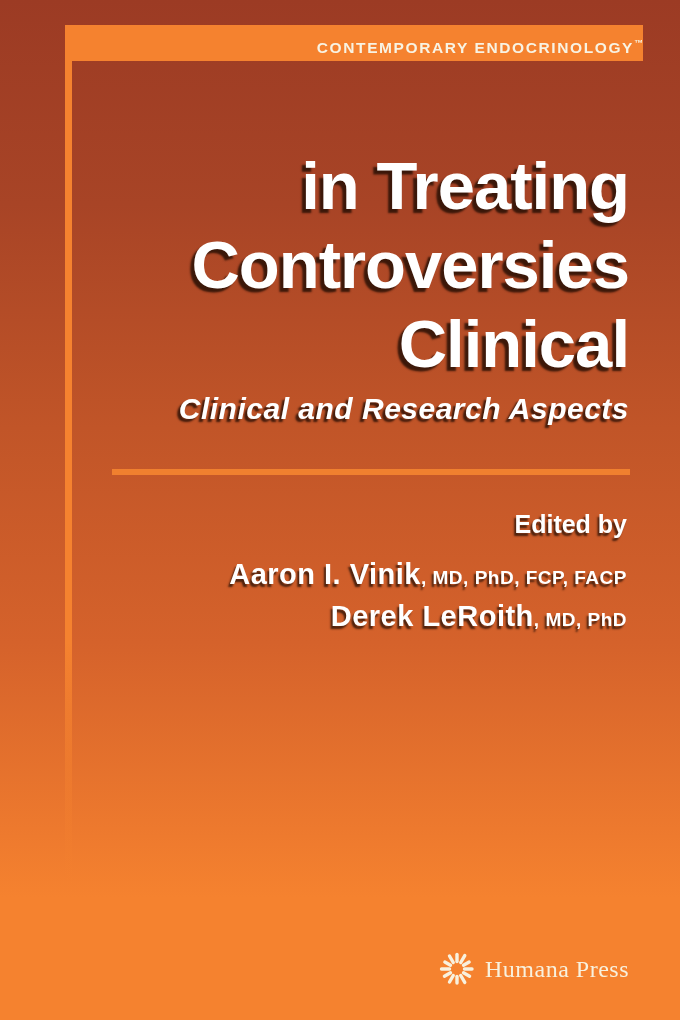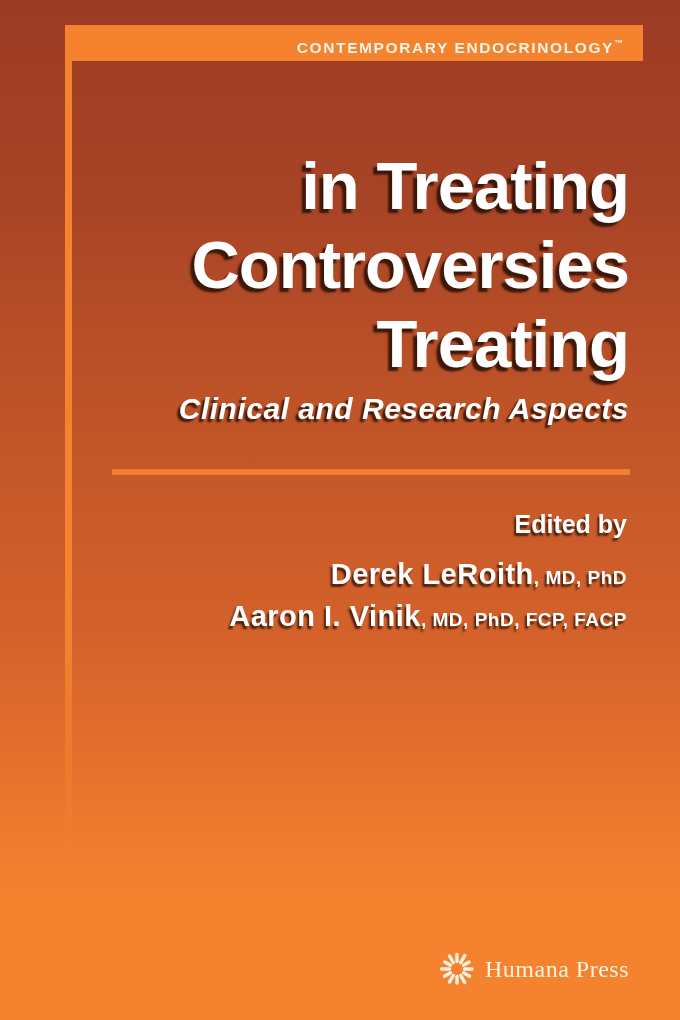--- a/index.html
+++ b/index.html
@@ -31,21 +31,20 @@
     top: 25px;
     width: 578px;
     height: 36px;
     background: #F5822F;
     color: #F8F3E3;
     font-size: 15.5px;
     font-weight: 700;
     letter-spacing: 1.6px;
     line-height: 36px;
     text-align: right;
-    padding-right: 20px;
     box-sizing: border-box;
     white-space: nowrap;
   }
   .series-banner .tm {
     font-size: 9px;
     vertical-align: 7px;
     letter-spacing: 0;
   }
   .vline {
     position: absolute;
@@ -150,35 +149,35 @@
 
   <div class="series-banner">
     <span>CONTEMPORARY ENDOCRINOLOGY</span><span class="tm">™</span>
   </div>
 
   <div class="vline"></div>
 
   <div class="title">
     <div>in Treating</div>
     <div>Controversies</div>
-    <div>Treating</div>
+    <div>Clinical</div>
   </div>
 
   <div class="subtitle">Clinical and Research Aspects</div>
 
   <div class="separator"></div>
 
   <div class="edited-by">Edited by</div>
 
   <div class="editors">
     <div class="editor-row">
-      <span class="editor-name">Derek LeRoith</span><span class="editor-credentials">, MD, PhD</span>
+      <span class="editor-name">Aaron I. Vinik</span><span class="editor-credentials">, MD, PhD, FCP, FACP</span>
     </div>
     <div class="editor-row">
-      <span class="editor-name">Aaron I. Vinik</span><span class="editor-credentials">, MD, PhD, FCP, FACP</span>
+      <span class="editor-name">Derek LeRoith</span><span class="editor-credentials">, MD, PhD</span>
     </div>
   </div>
 
   <div class="publisher">
     <svg class="starburst" viewBox="-19 -19 38 38" xmlns="http://www.w3.org/2000/svg">
       <g stroke="#F8F1DE" stroke-width="3.4" stroke-linecap="round">
         <line x1="0" y1="-7.5" x2="0" y2="-14.5" transform="rotate(0)"></line>
         <line x1="0" y1="-7.5" x2="0" y2="-15.5" transform="rotate(30)"></line>
         <line x1="0" y1="-7.5" x2="0" y2="-14" transform="rotate(60)"></line>
         <line x1="0" y1="-7.5" x2="0" y2="-15" transform="rotate(90)"></line>

